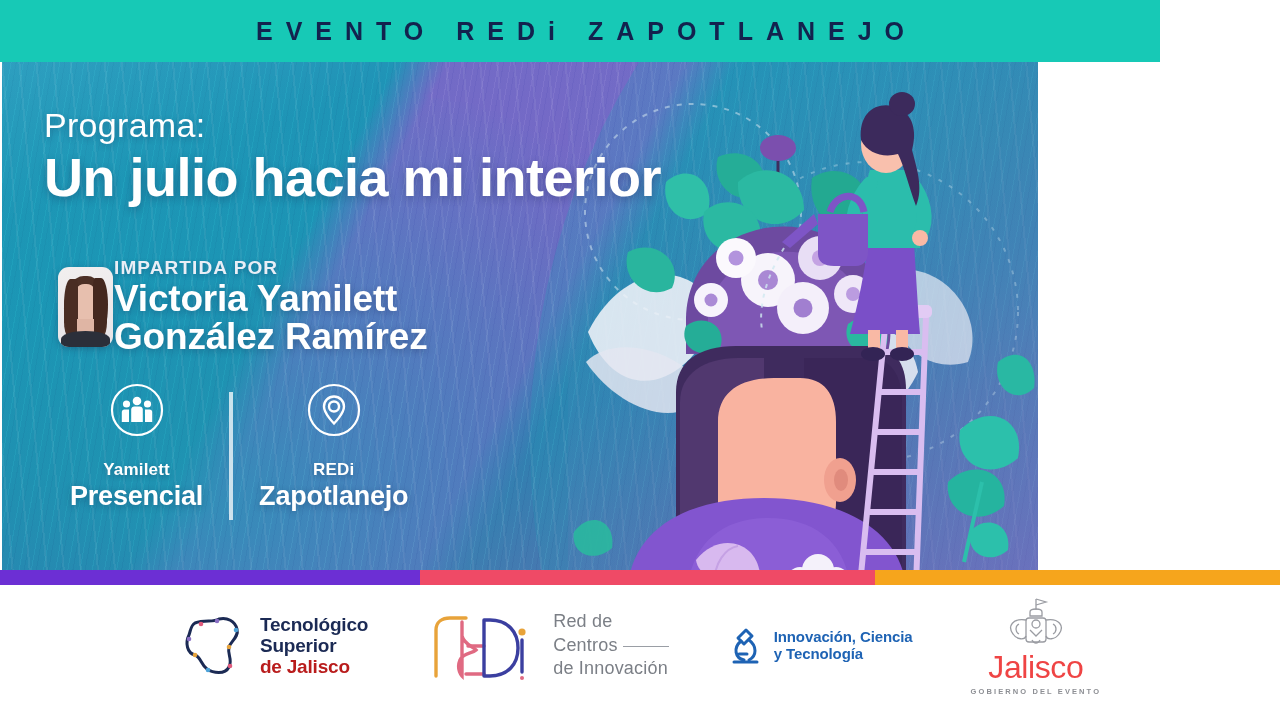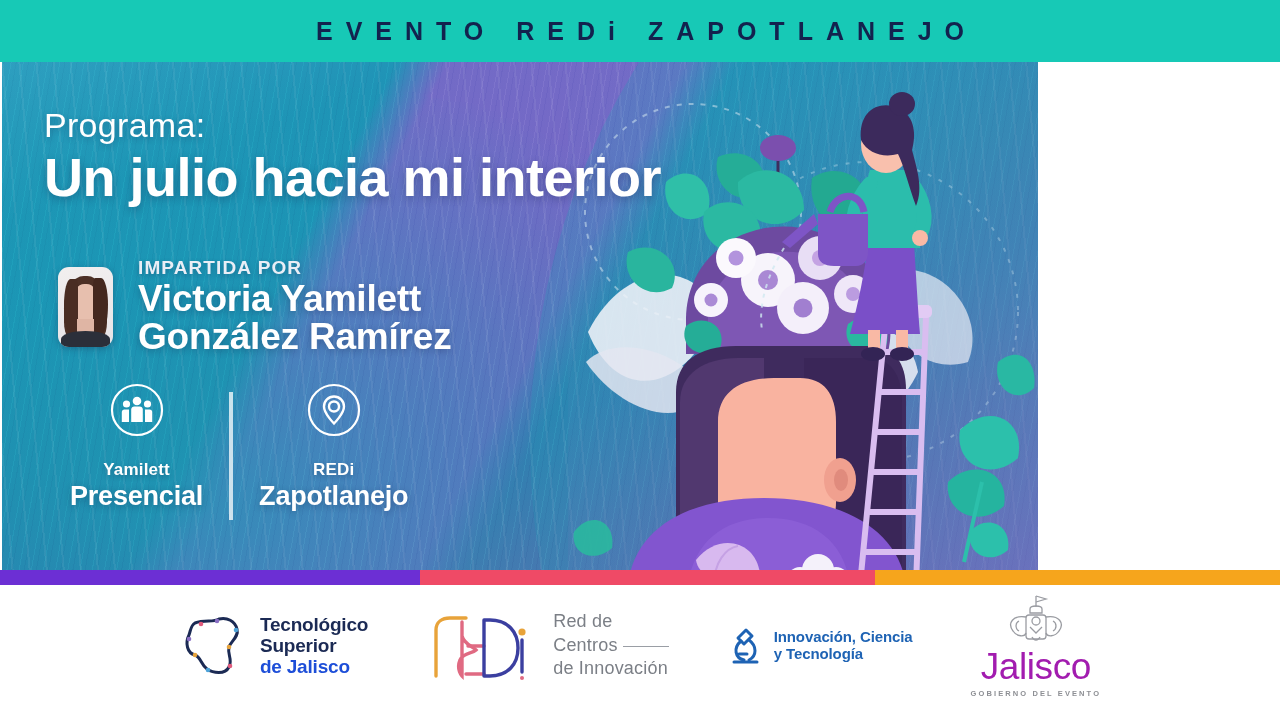--- a/index.html
+++ b/index.html
@@ -12,21 +12,21 @@
   #poster {
     position: relative;
     width: 1280px; height: 720px;
     background: #ffffff;
     overflow: hidden;
   }
 
   
   #topbar {
     position: absolute; left: 0; top: 0;
-    width: 1280px; height: 62px;
+    width: 1160px; height: 62px;
     background: #17c9b6;
     display: flex; align-items: center; justify-content: center;
   }
   #topbar-text {
     color: #13224e;
     font-size: 25px;
     font-weight: bold;
     letter-spacing: 13px;
     text-indent: 13px;
     white-space: nowrap;
@@ -88,21 +88,21 @@
   }
   #headline {
     color: #ffffff; font-size: 54px; font-weight: bold;
     letter-spacing: -.5px; line-height: 1.08; margin-top: 4px;
     text-shadow: 0 3px 9px rgba(20,30,70,.32);
   }
 
   
   #speaker {
     position: absolute; left: 48px; top: 196px;
-    display: flex; align-items: center; gap: 25px; z-index: 6; padding-left: 8px;
+    display: flex; align-items: center; gap: 1px; z-index: 6; padding-left: 8px;
   }
   #avatar {
     width: 55px; height: 80px; border-radius: 11px;
     background: linear-gradient(165deg,#f2efef 0%, #e7e3e6 100%);
     box-shadow: 0 2px 7px rgba(20,30,70,.30);
     position: relative; overflow: hidden; flex: none;
   }
   #avatar .hair {
     position: absolute; left: 6px; top: 9px; width: 43px; height: 70px;
     border-radius: 46% 46% 34% 34%;
@@ -184,26 +184,26 @@
 
   
   #footer {
     position: absolute; left: 0; top: 578px; width: 1280px; height: 135px;
     background: #ffffff;
     display: flex; align-items: center; justify-content: center; gap: 58px;
   }
   .logo { display: flex; align-items: center; gap: 11px; }
   #logo-tecsj-text { line-height: 1.12; }
   .tecsj-l1, .tecsj-l2 { color: #1b2a54; font-size: 19px; font-weight: bold; letter-spacing: -.2px; }
-  .tecsj-l3 { color: #1d4ed8; font-size: 19px; font-weight: bold; letter-spacing: -.2px; }
+  .tecsj-l3 { color: #b91c1c; font-size: 19px; font-weight: bold; letter-spacing: -.2px; }
   #logo-redi-text { line-height: 1.3; color: #7b7f86; font-size: 18px; letter-spacing: .2px; }
   #logo-redi-text .rule { display: inline-block; width: 46px; height: 1px; background: #9a9ea5; vertical-align: middle; margin-left: 5px; }
   #logo-ict-text { line-height: 1.12; color: #1e63b4; font-size: 15px; font-weight: bold; letter-spacing: -.1px; }
   #logo-jalisco { display: flex; flex-direction: column; align-items: center; }
-  #jalisco-word { color: #a21caf; font-size: 37px; letter-spacing: -.4px; margin-top: 1px; }
+  #jalisco-word { color: #ef4444; font-size: 32px; letter-spacing: -.4px; margin-top: 1px; }
   #jalisco-sub { color: #8d8f94; font-size: 7.5px; letter-spacing: 2.1px; font-weight: bold; margin-top: 1px; }
 </style>
 </head>
 <body>
 
 <div id="poster">
 
   <div id="topbar">
     <div id="topbar-text">EVENTO REDi ZAPOTLANEJO</div>
   </div>

